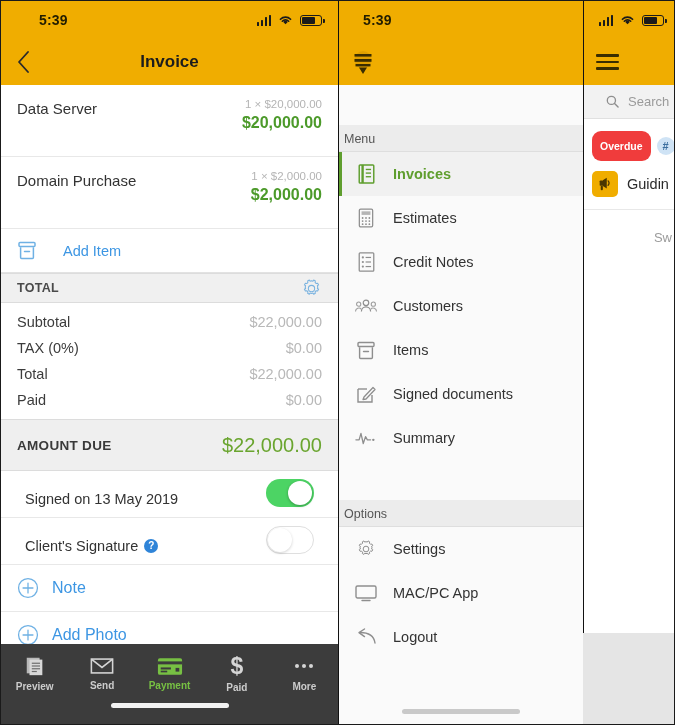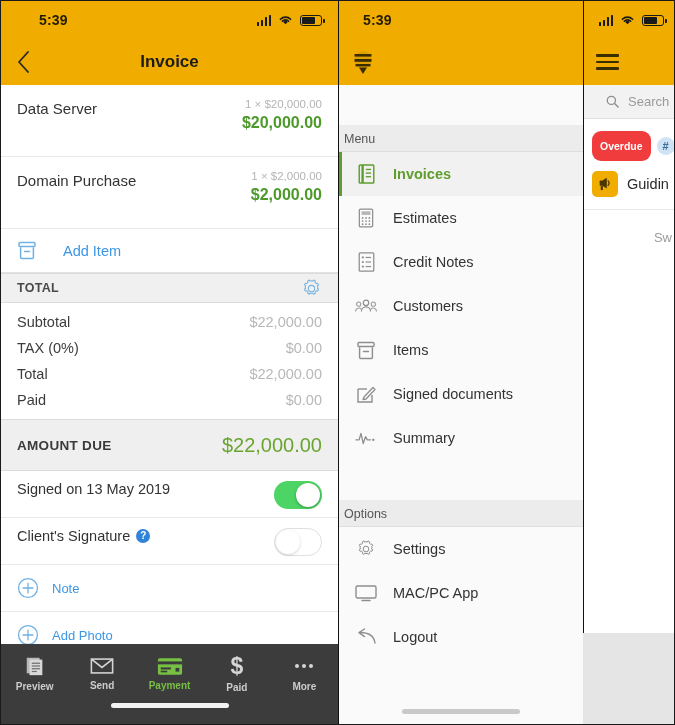--- a/index.html
+++ b/index.html
@@ -107,43 +107,43 @@
 
   .amount-due {
     background: #efefef; border-top: 1px solid #dcdcdc; border-bottom: 1px solid #dcdcdc;
     display:flex; align-items:center; justify-content: space-between;
     padding: 12px 16px; height: 52px;
   }
   .ad-label { font-size: 13.5px; font-weight: bold; color: #3a3a3a; letter-spacing:.3px;}
   .ad-value { font-size: 20px; color: #6aa52f; font-weight: 500;}
 
   .toggle-row {
-    display:flex; align-items:flex-start; justify-content:space-between;
-    padding: 10px 16px; border-bottom: 1px solid #e8e8e8; height: 47px; background:#fff;
+    display:flex; align-items:flex-end; justify-content:space-between;
+    padding: 10px 24px; border-bottom: 1px solid #e8e8e8; height: 47px; background:#fff;
   }
   .toggle-label { font-size: 14.5px; color: #333; display:flex; align-items:center; gap:6px;}
   .help-badge {
     width:14px;height:14px;border-radius:50%;background:#2f84d8;color:#fff;
     font-size:10px;line-height:14px;text-align:center;font-weight:bold; display:inline-block;
   }
   .switch { width: 48px; height: 28px; border-radius: 14px; position: relative; cursor:pointer; }
   .switch.on { background: #4cd464; }
   .switch.off { background: #fff; border: 1px solid #dfdfdf; }
   .switch .knob {
     position:absolute; top:2px; width:24px;height:24px;border-radius:50%;background:#fff;
     box-shadow: 0 1px 3px rgba(0,0,0,.3);
   }
   .switch.on .knob { right: 2px; }
   .switch.off .knob { left: 1px; top:1px; box-shadow: 0 1px 3px rgba(0,0,0,.18); }
 
   .plus-row {
     display:flex;align-items:center;gap:13px;padding:10px 16px;
     border-bottom:1px solid #e8e8e8;height:47px;cursor:pointer;background:#fff;
   }
-  .plus-row .plab { font-size:13px;color:#3d96e3; }
+  .plus-row .plab { font-size:16px;color:#3d96e3; }
 
   .tabbar {
     height: 59px; background: #3c3c3c; display:flex; align-items:center;
     flex: 0 0 auto;
   }
   .tab {
     flex:1; display:flex;flex-direction:column;align-items:center;justify-content:center;gap:4px;
     cursor:pointer;
   }
   .tab .tlabel { font-size: 10px; font-weight:bold; color:#cccccc; }

